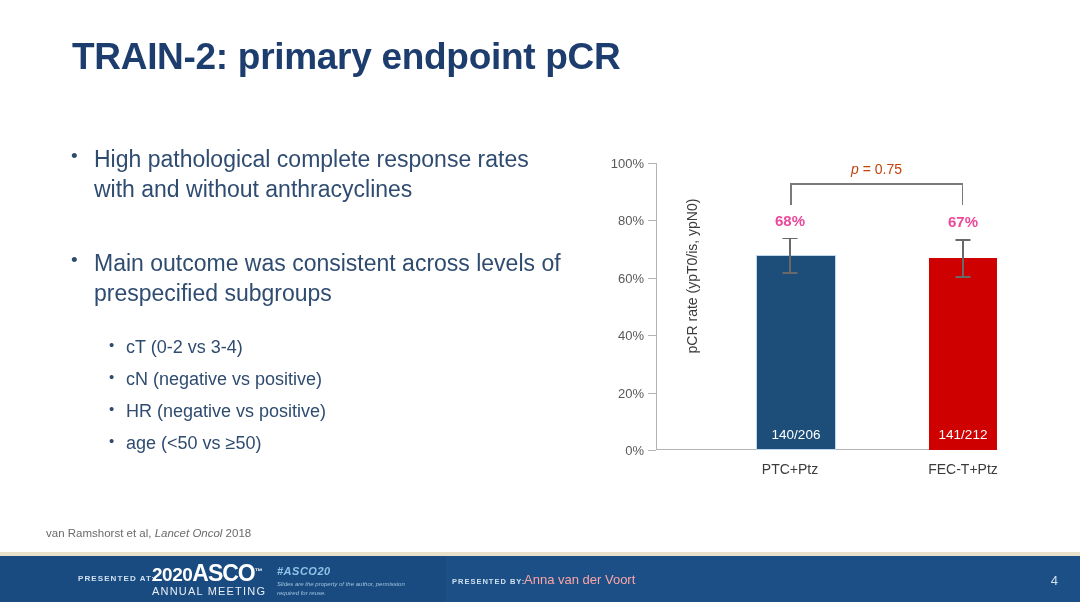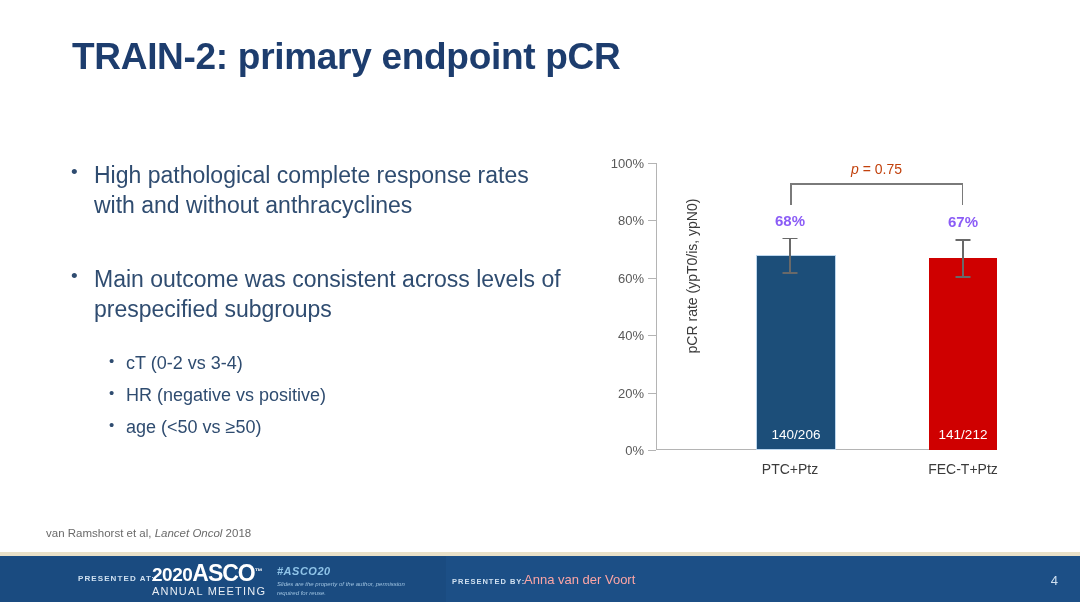--- a/index.html
+++ b/index.html
@@ -19,21 +19,20 @@
     color:#1d3d6e; letter-spacing:-0.3px;
     white-space:nowrap;
   }
 
   
   .bullets { position:absolute; left:66px; top:145px; width:500px; }
   .bullet {
     position:relative; padding-left:28px;
     color:#2f4c70; font-size:23px; line-height:1.30;
     margin-bottom:4px;
-    margin-top:16px;
   }
   .bullet::before {
     content:"\2022"; position:absolute; left:5px; top:-1px;
     font-size:19px; color:#2f4c70;
   }
   .bullet.gap { margin-top:44px; }
 
   .sublist { margin-top:28px; padding-left:40px; }
   .subbullet {
     position:relative; padding-left:20px;
@@ -93,21 +92,21 @@
   .bar.red  { background:#cf0a०0; }
   .bar.red  { background:#cf0000; border-color:#cf0000; }
 
   .bar-inner-label {
     position:absolute; bottom:7px; left:0; width:100%;
     text-align:center; color:#ffffff;
     font-size:13.5px;
   }
   .bar-top-label {
     position:absolute; text-align:center;
-    font-size:15px; font-weight:bold; color:#8b5cf6;
+    font-size:15px; font-weight:bold; color:#ec4899;
     transform:translateX(-50%);
     white-space:nowrap;
   }
   .cat-label {
     position:absolute; top:calc(100% + 11px);
     text-align:center; font-size:14px; color:#3b3b3b;
     transform:translateX(-50%); white-space:nowrap;
   }
 
   .errbar-stem { position:absolute; width:1.5px; background:#696969; }
@@ -175,20 +174,21 @@
 
 <div class="slide">
 
   <div class="title">TRAIN-2: primary endpoint pCR</div>
 
   <div class="bullets">
     <div class="bullet">High pathological complete response rates with and without anthracyclines</div>
     <div class="bullet gap">Main outcome was consistent across levels of prespecified subgroups</div>
     <div class="sublist">
       <div class="subbullet">cT (0-2 vs 3-4)</div>
+      <div class="subbullet">cN (negative vs positive)</div>
       <div class="subbullet">HR (negative vs positive)</div>
       <div class="subbullet">age (&lt;50 vs ≥50)</div>
     </div>
   </div>
 
   <div class="citation">
     <span>van Ramshorst et al, </span><i>Lancet Oncol</i><span> 2018</span>
   </div>
 
   <div class="chart">

